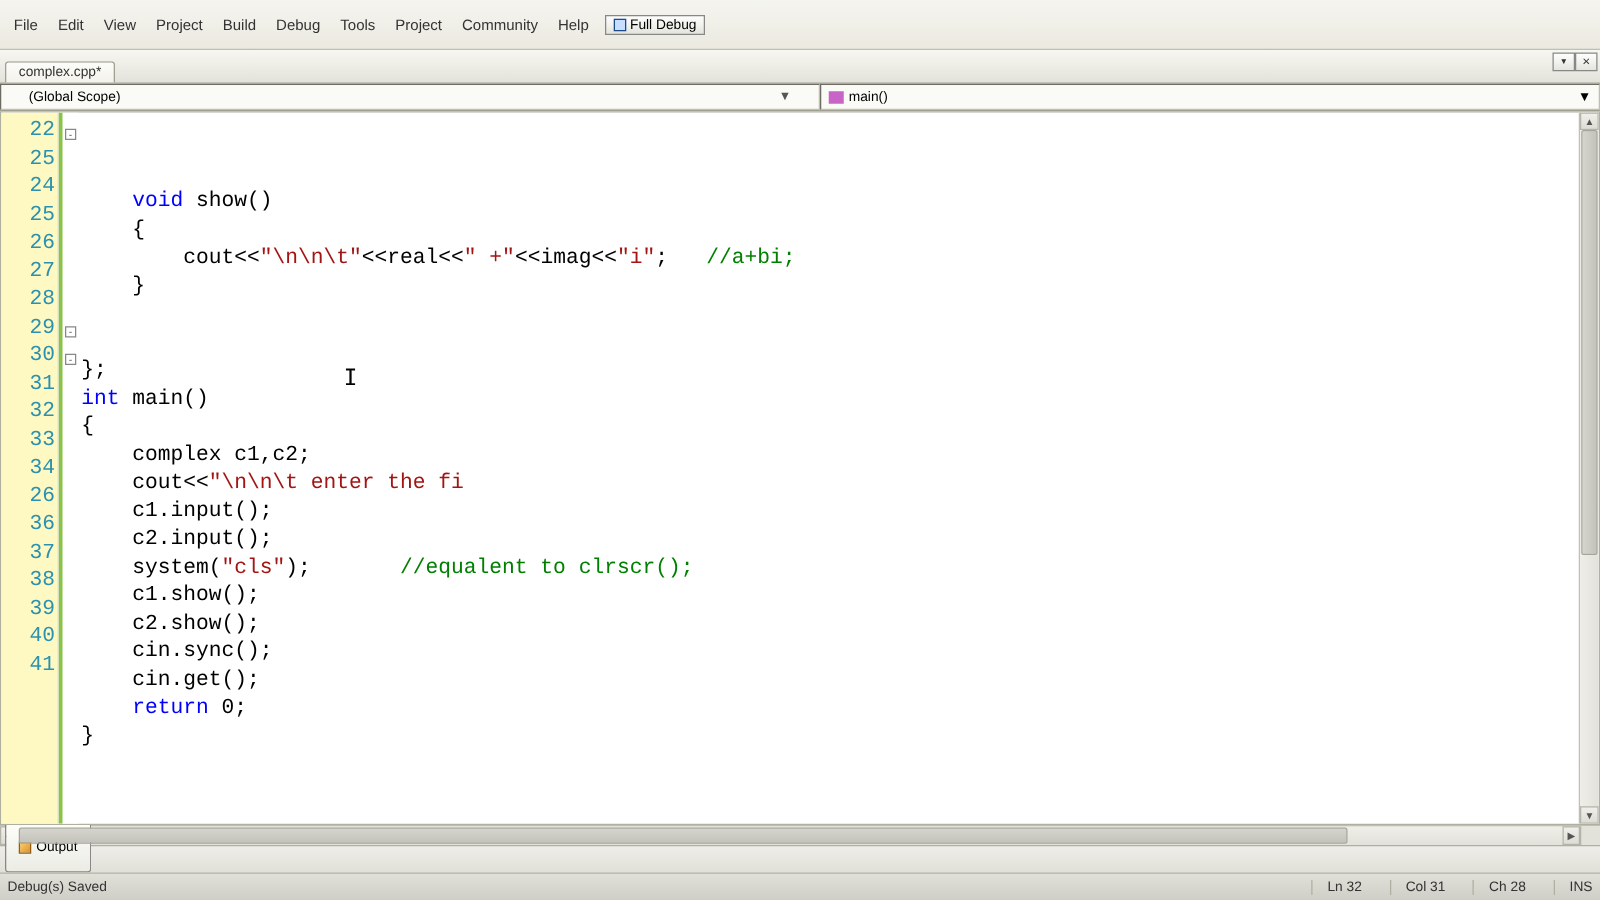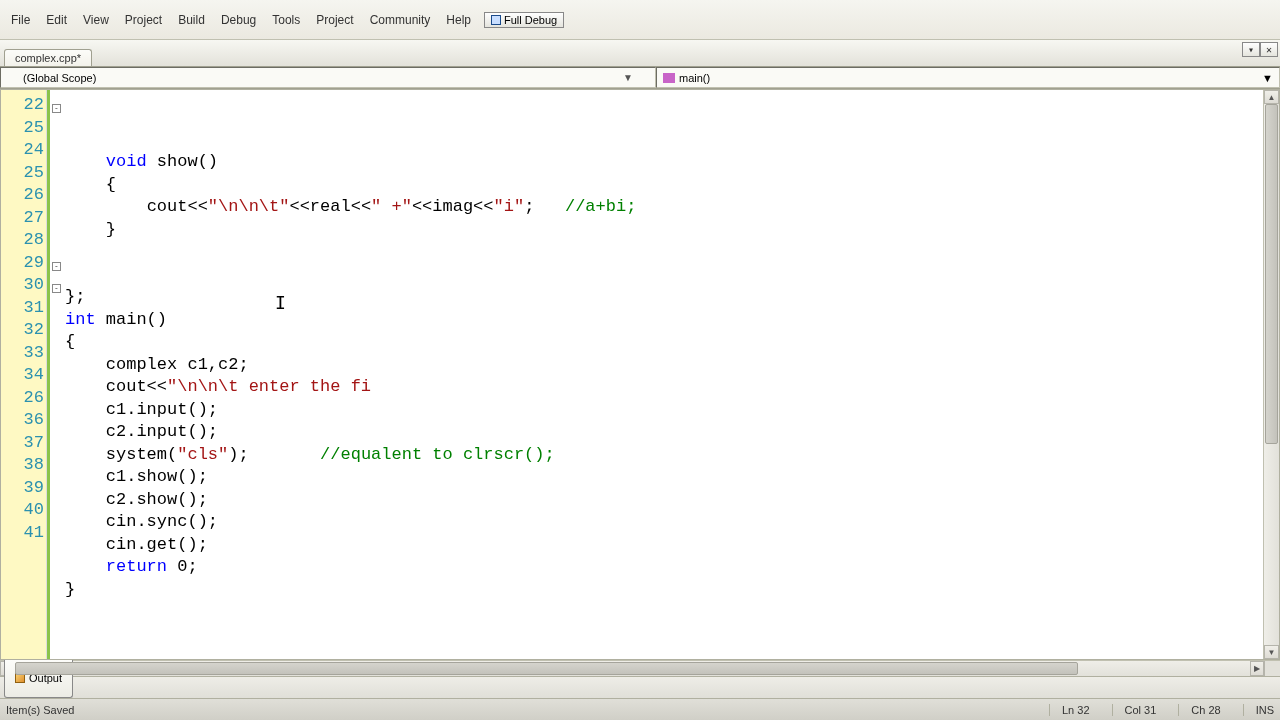--- a/index.html
+++ b/index.html
@@ -372,20 +372,20 @@
 </div>
 
 <div class="output-tabrow">
   <div class="output-tab">
     <span class="oicon"></span>
     <span>Output</span>
   </div>
 </div>
 
 <div class="statusbar">
-  <div>Item(s) Saved</div>
+  <div>Debug(s) Saved</div>
   <div class="status-right">
     <span>Ln 32</span>
     <span>Col 31</span>
     <span>Ch 28</span>
     <span>INS</span>
   </div>
 </div>
 
 </body></html>

